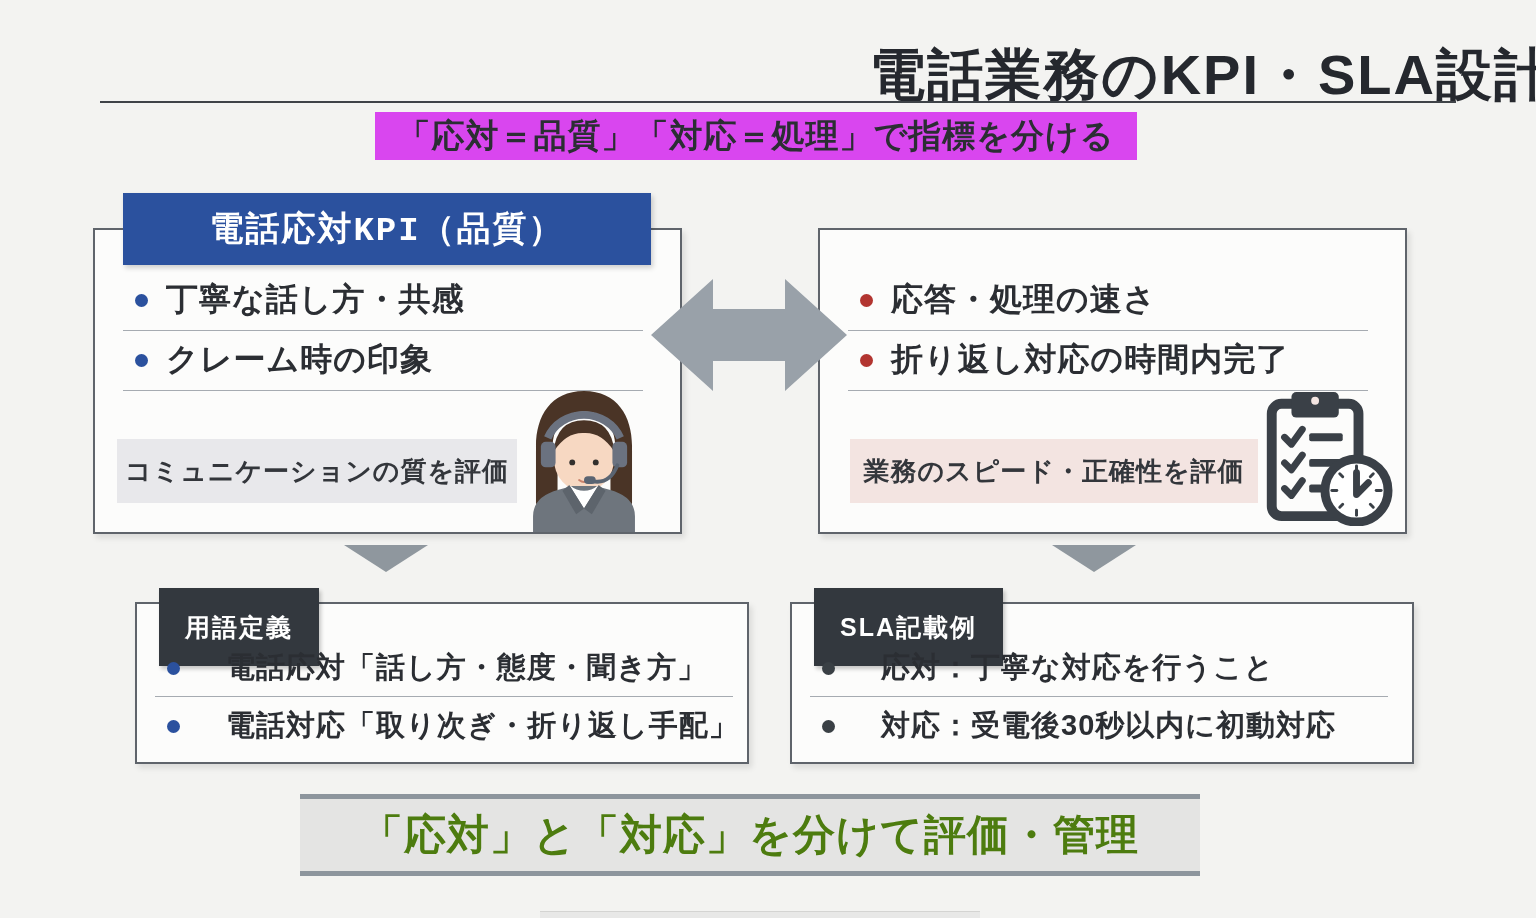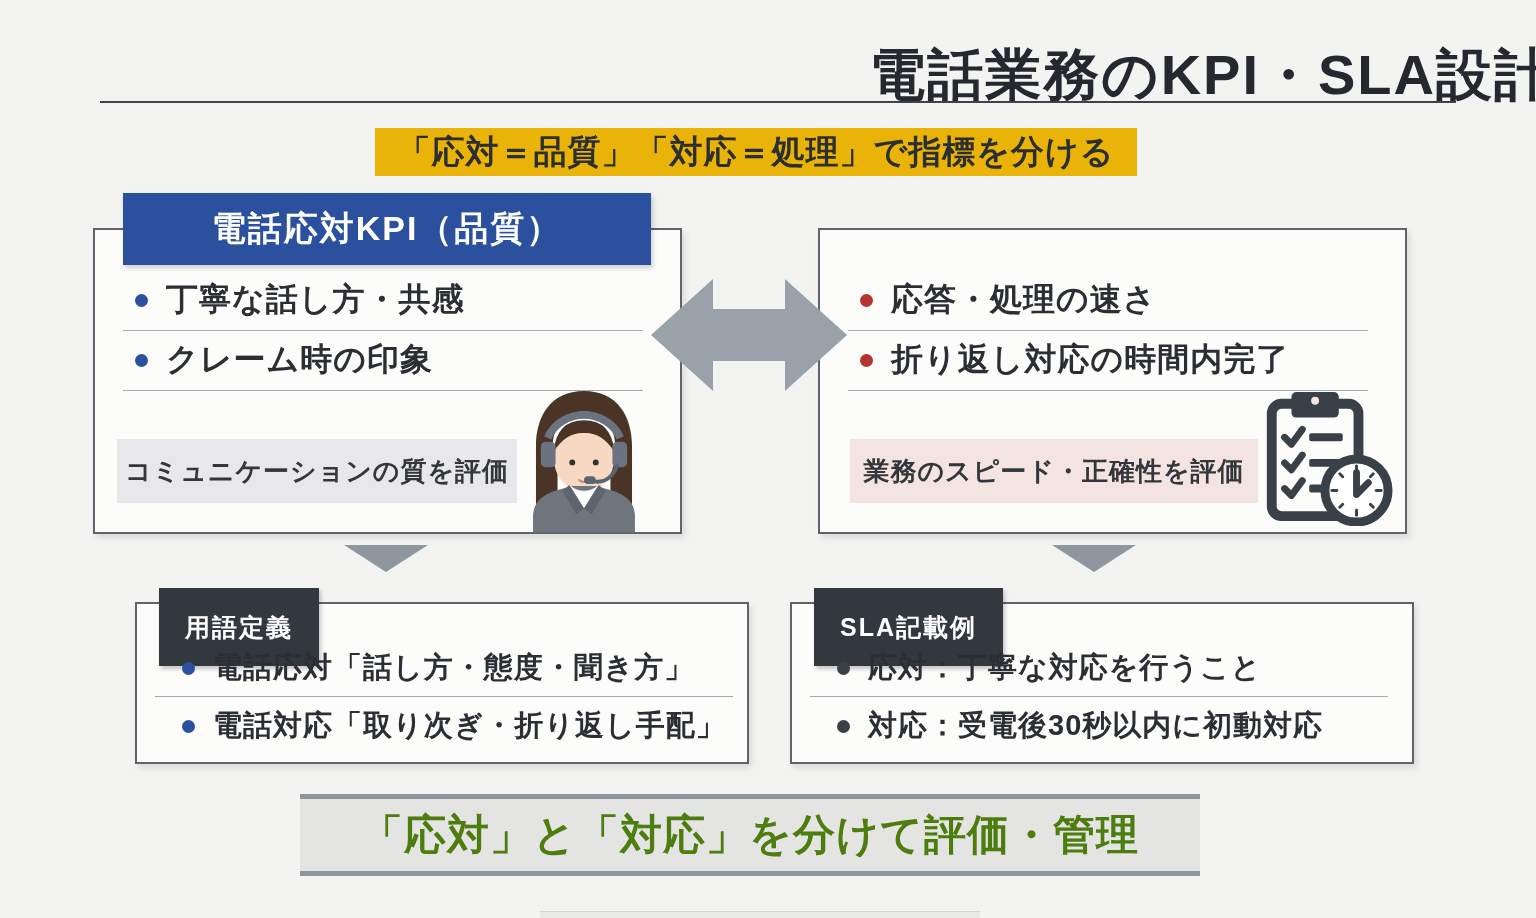--- a/index.html
+++ b/index.html
@@ -20,39 +20,40 @@
     margin:16px;text-align:right;
     font-size:56px;font-weight:900;color:#25282e;
     letter-spacing:2px;
   }
   .title-rule{
     position:absolute;left:100px;top:101px;width:1356px;height:0;
     border-top:2px solid #3f4348;
   }
   .subtitle-wrap{
     position:absolute;left:375px;top:112px;width:762px;height:48px;
-    background:#eab308;
-    display:flex;align-items:center;justify-content:center;margin-top:16px;
+    background:#d946ef;
+    display:flex;align-items:center;justify-content:center;
   }
   .subtitle{
     font-size:33px;font-weight:900;color:#2b2e33;letter-spacing:1px;
   }
   
   .panel{
     position:absolute;top:228px;width:585px;height:302px;
     background:#fcfcfb;border:2px solid #5f646b;
     box-shadow:3px 4px 6px rgba(0,0,0,0.10);
   }
   .panel-left{left:93px;}
   .panel-right{left:818px;}
   .panel-header{
     position:absolute;left:28px;top:-37px;width:528px;height:72px;
     display:flex;align-items:center;justify-content:center;
     color:#ffffff;font-size:34px;font-weight:900;letter-spacing:2px;
     box-shadow:2px 3px 5px rgba(0,0,0,0.18);
+    font-family:Liberation Mono, monospace;
   }
   .panel-header.blue{background:#2b519e;}
   .panel-header.red{background:#b23530;}
   .bullet-row{
     position:absolute;left:28px;width:518px;height:44px;
     display:flex;align-items:center;
   }
   .bullet-row .dot{
     width:13px;height:13px;border-radius:50%;
     margin:0 18px 0 12px;flex:0 0 auto;
@@ -92,21 +93,21 @@
   .bbox-left{left:135px;width:610px;}
   .bbox-right{left:790px;width:620px;}
   .bbox-tag{
     position:absolute;left:22px;top:-16px;height:46px;
     background:#33383e;color:#ffffff;
     display:flex;align-items:center;justify-content:center;
     padding:16px 26px;font-size:25px;font-weight:700;letter-spacing:2px;
     box-shadow:2px 3px 4px rgba(0,0,0,0.22);
     white-space:nowrap;
   }
-  .bbox .bullet-row{left:33px;width:575px;}
+  .bbox .bullet-row{left:18px;width:575px;gap:28px;}
   .bbox .bullet-text{font-size:29px;}
   .bbox .row-rule{left:18px;width:578px;}
   
   .banner{
     position:absolute;left:300px;top:794px;width:900px;height:72px;
     background:#e4e4e3;
     border-top:5px solid #8d959d;border-bottom:5px solid #8d959d;
     display:flex;align-items:center;justify-content:center;
   }
   .banner-text{

